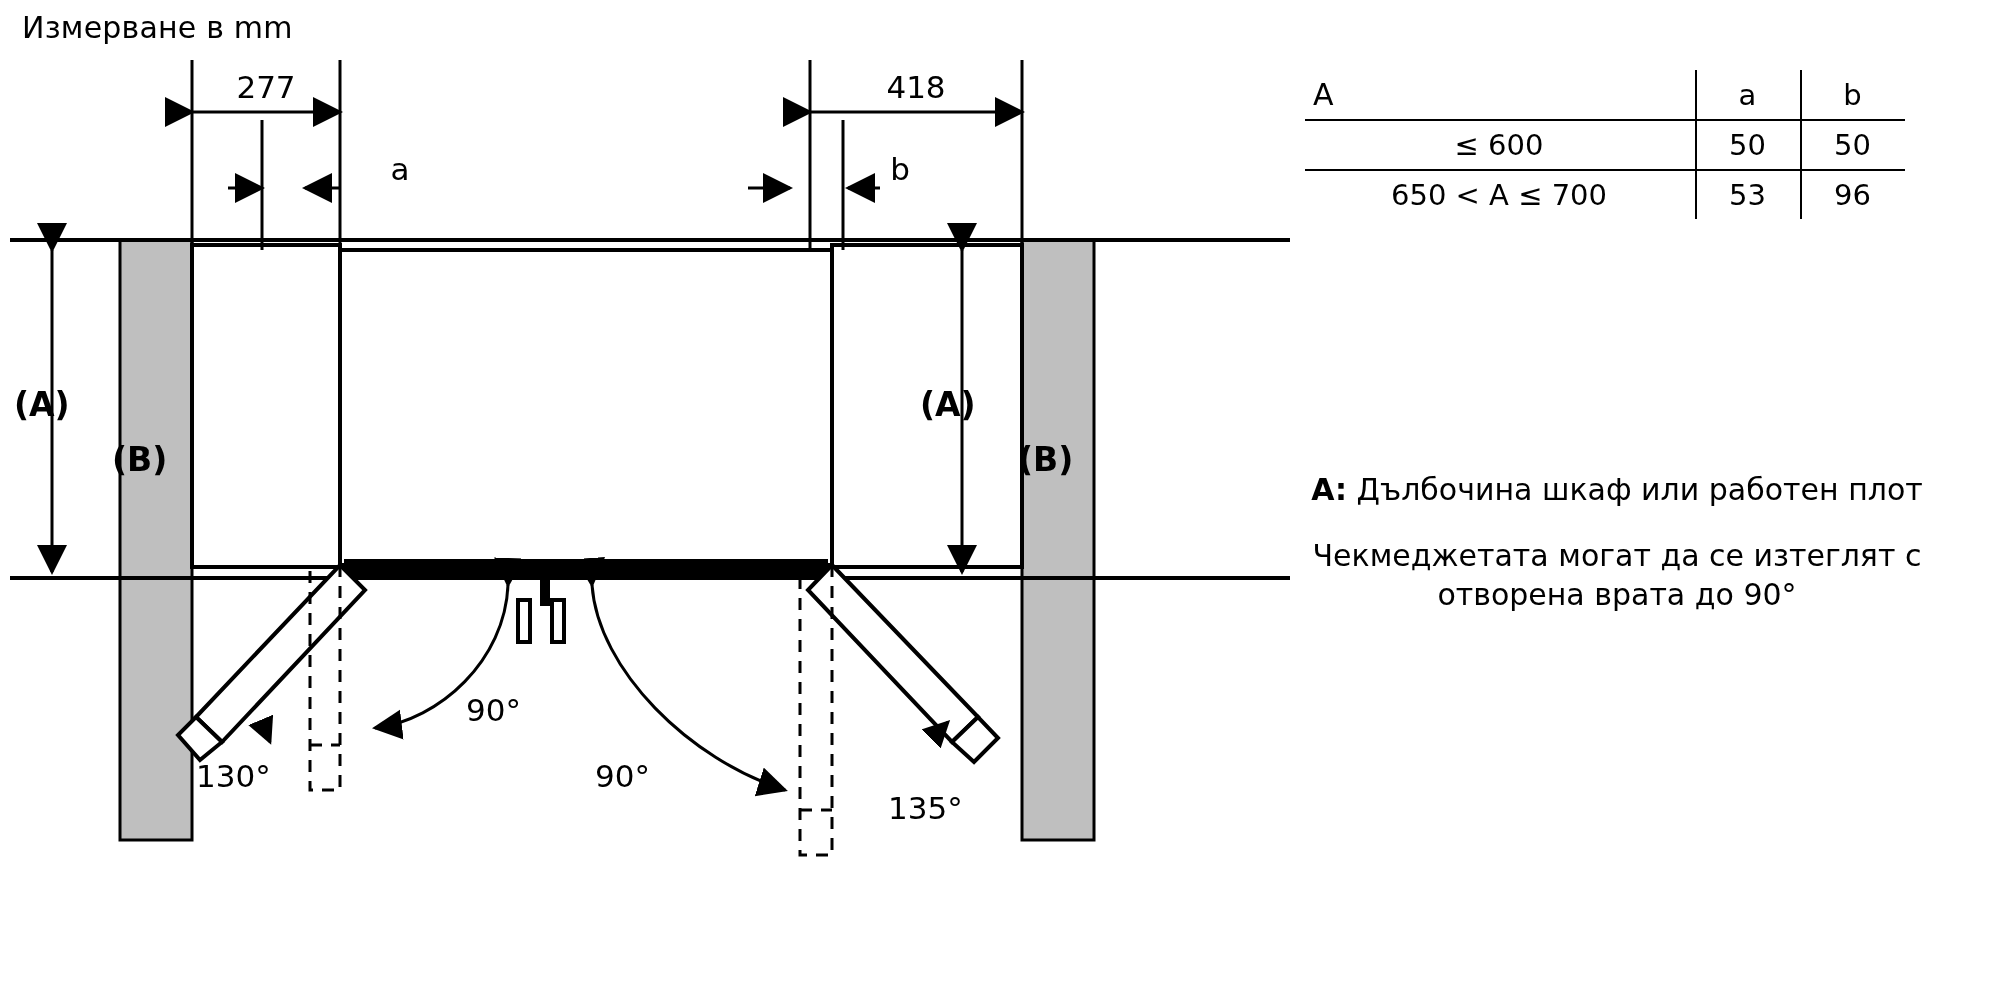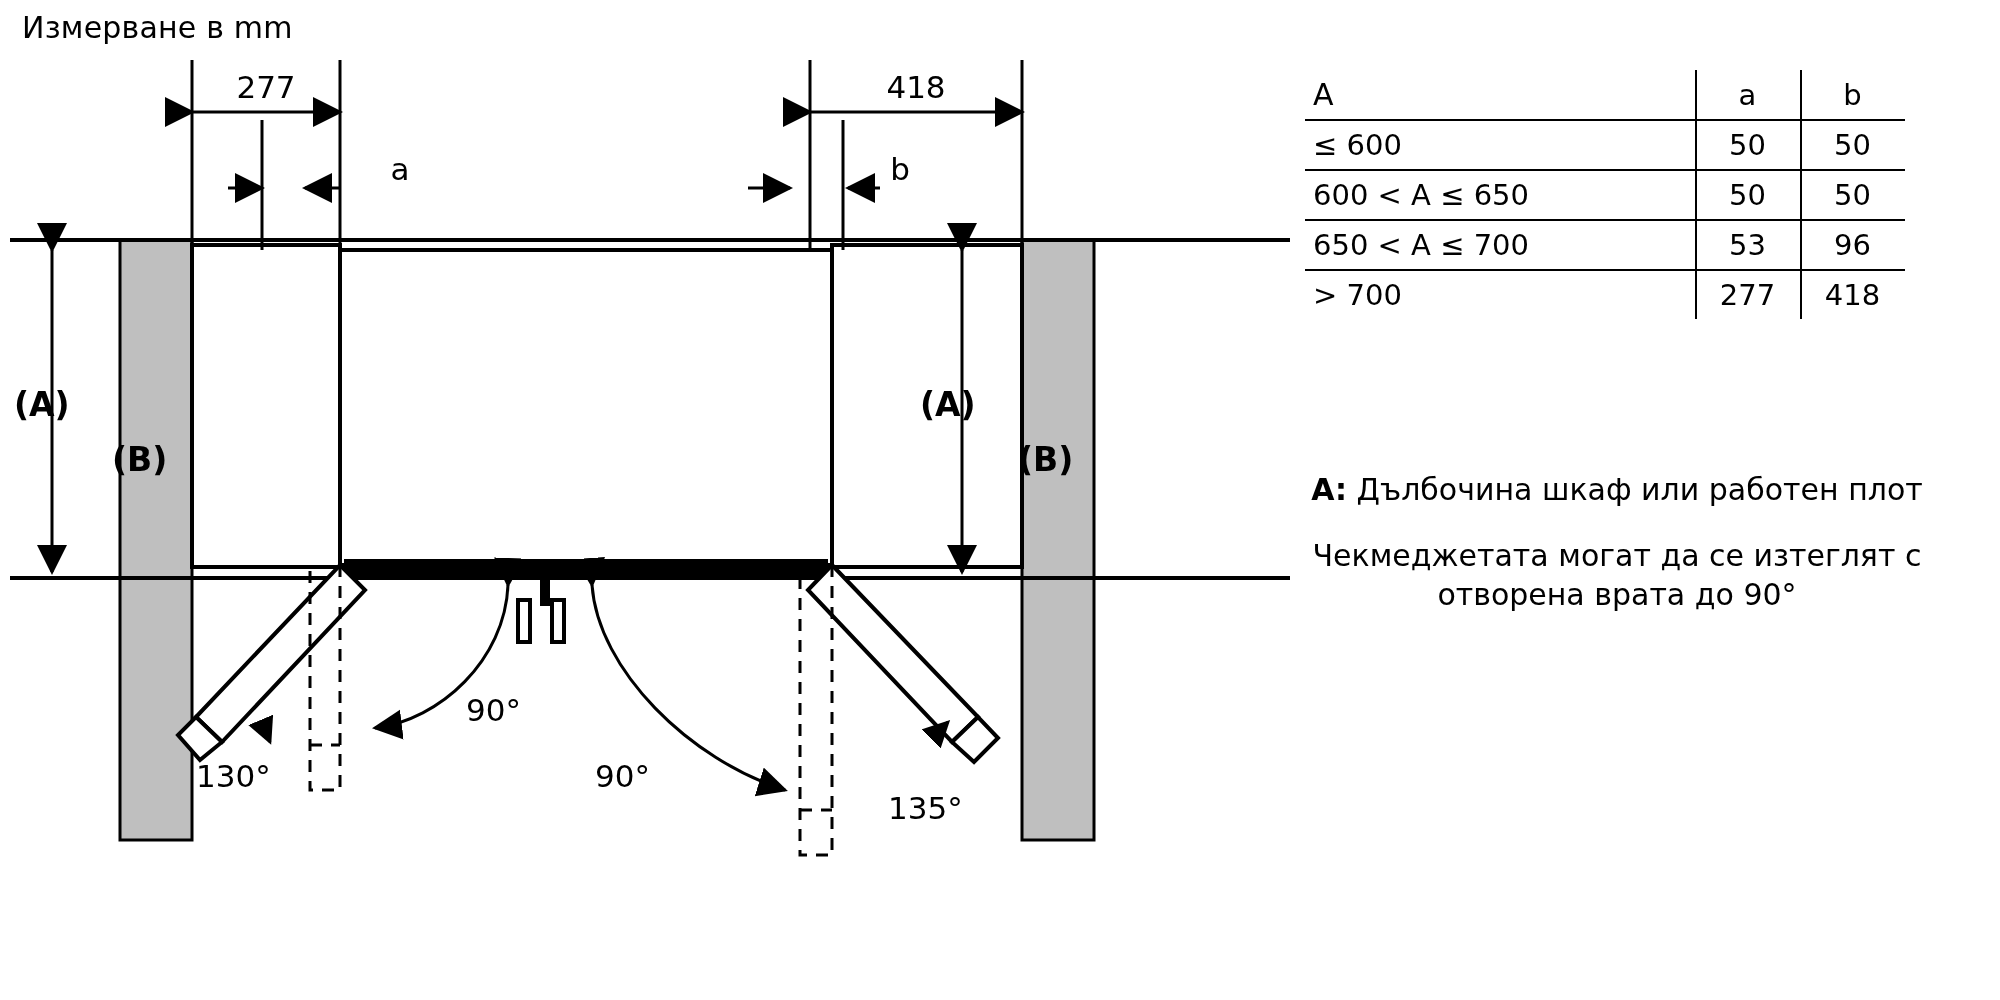--- a/index.html
+++ b/index.html
@@ -49,20 +49,21 @@
     text-align: left;
     padding: 7px 10px 7px 8px;
     font-weight: normal;
     white-space: nowrap;
   }
   table.spec thead th {
     border-bottom: 2px solid #000;
   }
   table.spec tbody tr td {
     border-bottom: 2px solid #000;
+    text-align: center;
   }
   table.spec tbody tr:last-child td {
     border-bottom: none;
   }
   table.spec .c-a, table.spec .c-b {
     text-align: center;
     width: 85px;
   }
   table.spec .c-a {
     border-left: 2px solid #000;
@@ -203,33 +204,23 @@
           <th class="c-b">b</th>
         </tr>
       </thead>
       <tbody>
         <tr>
           <td>≤ 600</td>
           <td class="c-a">50</td>
           <td class="c-b">50</td>
         </tr>
         <tr>
-          <td>600 &lt; A ≤ 650</td>
-          <td class="c-a">50</td>
-          <td class="c-b">50</td>
-        </tr>
-        <tr>
           <td>650 &lt; A ≤ 700</td>
           <td class="c-a">53</td>
           <td class="c-b">96</td>
-        </tr>
-        <tr>
-          <td>&gt; 700</td>
-          <td class="c-a">277</td>
-          <td class="c-b">418</td>
         </tr>
       </tbody>
     </table>
   </div>
 
   <div class="legend">
     <div class="blk">
       <p><span class="inline-key">A:</span>
       <span>Дълбочина шкаф или работен плот</span></p>
     </div>

